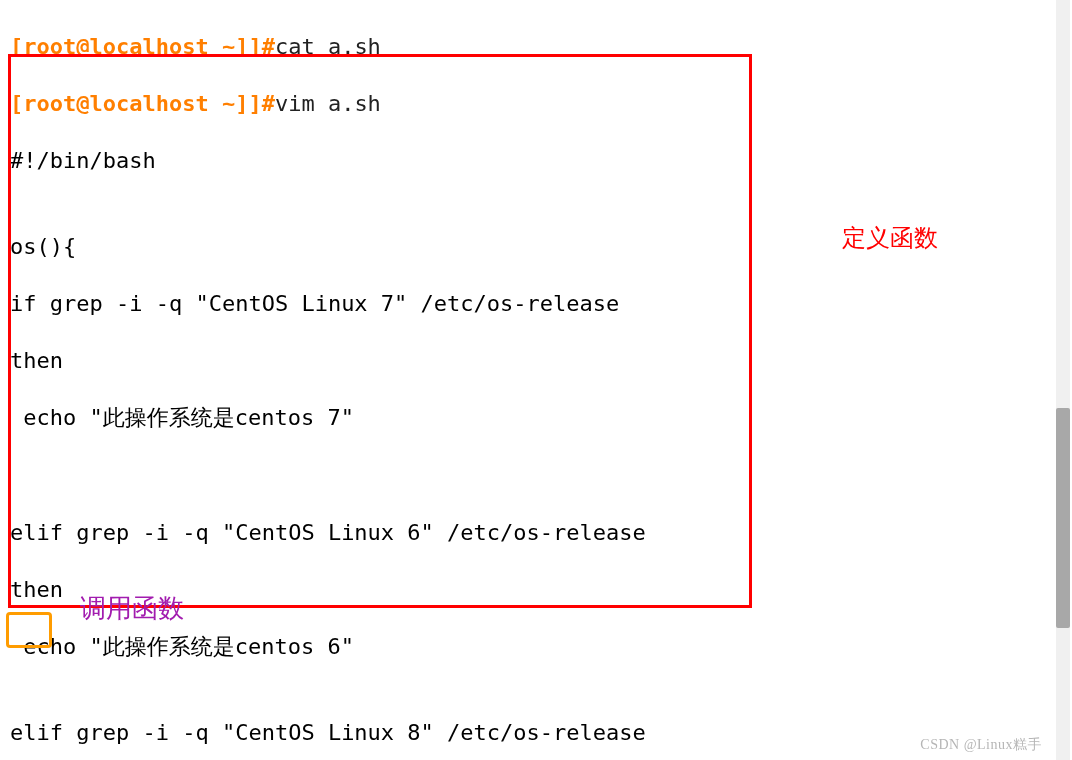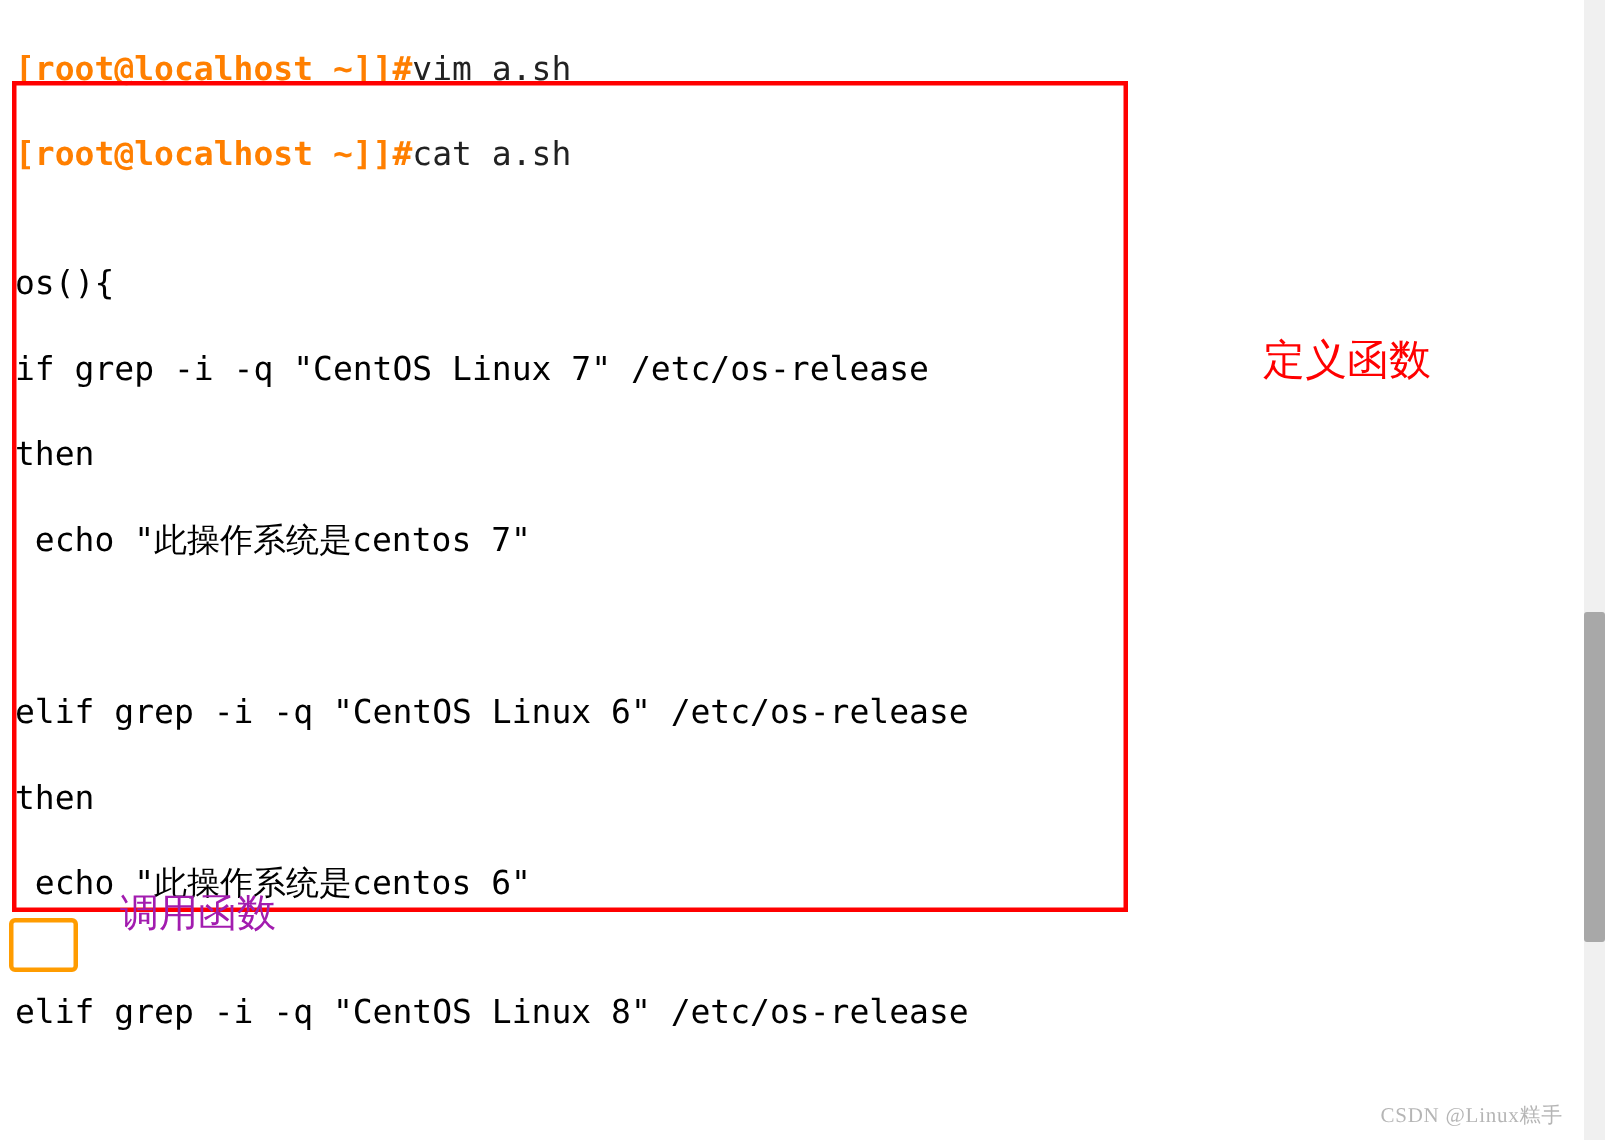--- a/index.html
+++ b/index.html
@@ -37,21 +37,21 @@
       height: 36px;
       border: 3px solid #ff9c00;
       border-radius: 4px;
       pointer-events: none;
     }
     .annot-right {
       position: absolute;
       left: 842px;
       top: 222px;
       color: #ff0000;
-      font-size: 28px;
+      font-size: 24px;
       font-family: "Microsoft YaHei", "SimSun", sans-serif;
     }
     .annot-call {
       position: absolute;
       left: 80px;
       top: 592px;
       color: #a21caf;
       font-size: 26px;
       font-family: "Microsoft YaHei", "SimSun", sans-serif;
     }
@@ -80,22 +80,23 @@
       font-size: 14px;
       font-family: Liberation Serif, serif;
       letter-spacing: 0.5px;
     }
     .line { display: block; }
   </style>
 </head>
 <body>
 
 <div class="terminal">
+<span class="line"><span class="prompt-user">[root@localhost ~]]#</span><span class="cmd">cat a.sh</span></span>
 <span class="line"><span class="prompt-user">[root@localhost ~]]#</span><span class="cmd">vim a.sh</span></span>
-<span class="line"><span class="prompt-user">[root@localhost ~]]#</span><span class="cmd">cat a.sh</span></span>
+<span class="line">#!/bin/bash</span>
 <span class="line"></span>
 <span class="line">os(){</span>
 <span class="line">if grep -i -q "CentOS Linux 7" /etc/os-release</span>
 <span class="line">then</span>
 <span class="line"> echo "此操作系统是centos 7"</span>
 <span class="line"></span>
 <span class="line"></span>
 <span class="line">elif grep -i -q "CentOS Linux 6" /etc/os-release</span>
 <span class="line">then</span>
 <span class="line"> echo "此操作系统是centos 6"</span>

